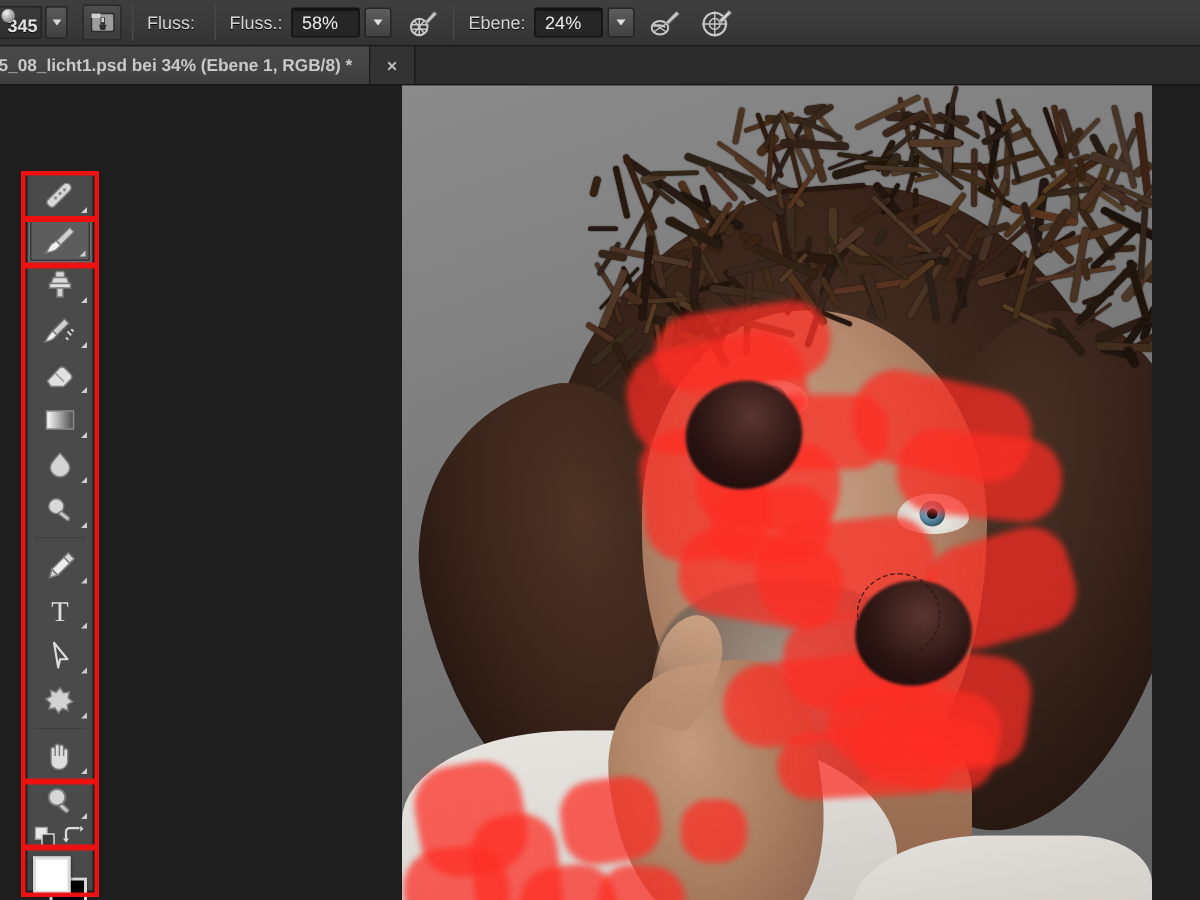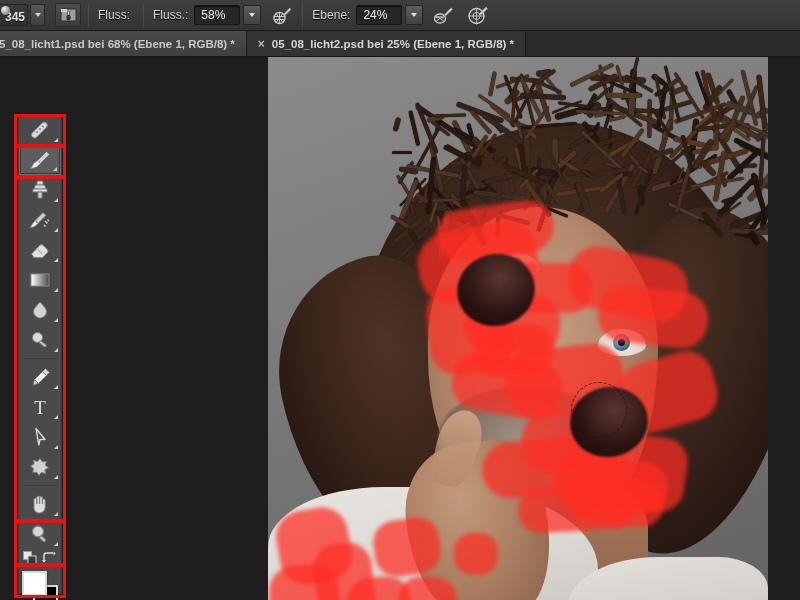--- a/index.html
+++ b/index.html
@@ -293,25 +293,24 @@
         <circle cx="9.5" cy="10" r="7.5" fill="none" stroke="#c9c9c9" stroke-width="1.4"></circle>
         <circle cx="9.5" cy="10" r="3.6" fill="none" stroke="#c9c9c9" stroke-width="1"></circle>
         <path d="M9.5 1.6v16.8M1.1 10h16.8" stroke="#c9c9c9" stroke-width=".9"></path>
         <path d="M12.5 7.5l6.5-6.4 1.5 1.5-6.5 6.4z" fill="#d9d9d9" stroke="#8f8f8f" stroke-width=".7"></path>
       </svg>
     </div>
   </div>
 
   <div class="tab-bar">
     <div class="tab" style="margin-left:-12px;">
-      <span>5_08_licht1.psd bei 68% (Ebene 1, RGB/8) *</span>
+      <span>5_08_licht1.psd bei 34% (Ebene 1, RGB/8) *</span>
     </div>
     <div class="tab active">
       <span class="tabclose">×</span>
-      <span>05_08_licht2.psd bei 25% (Ebene 1, RGB/8) *</span>
     </div>
   </div>
 
   <div class="canvas-wrap">
     <div class="photo">
       <div class="bg-grad"></div>
 
       <div class="hair"></div>
       <div class="hair-left"></div>
       <div class="hair-right"></div>

